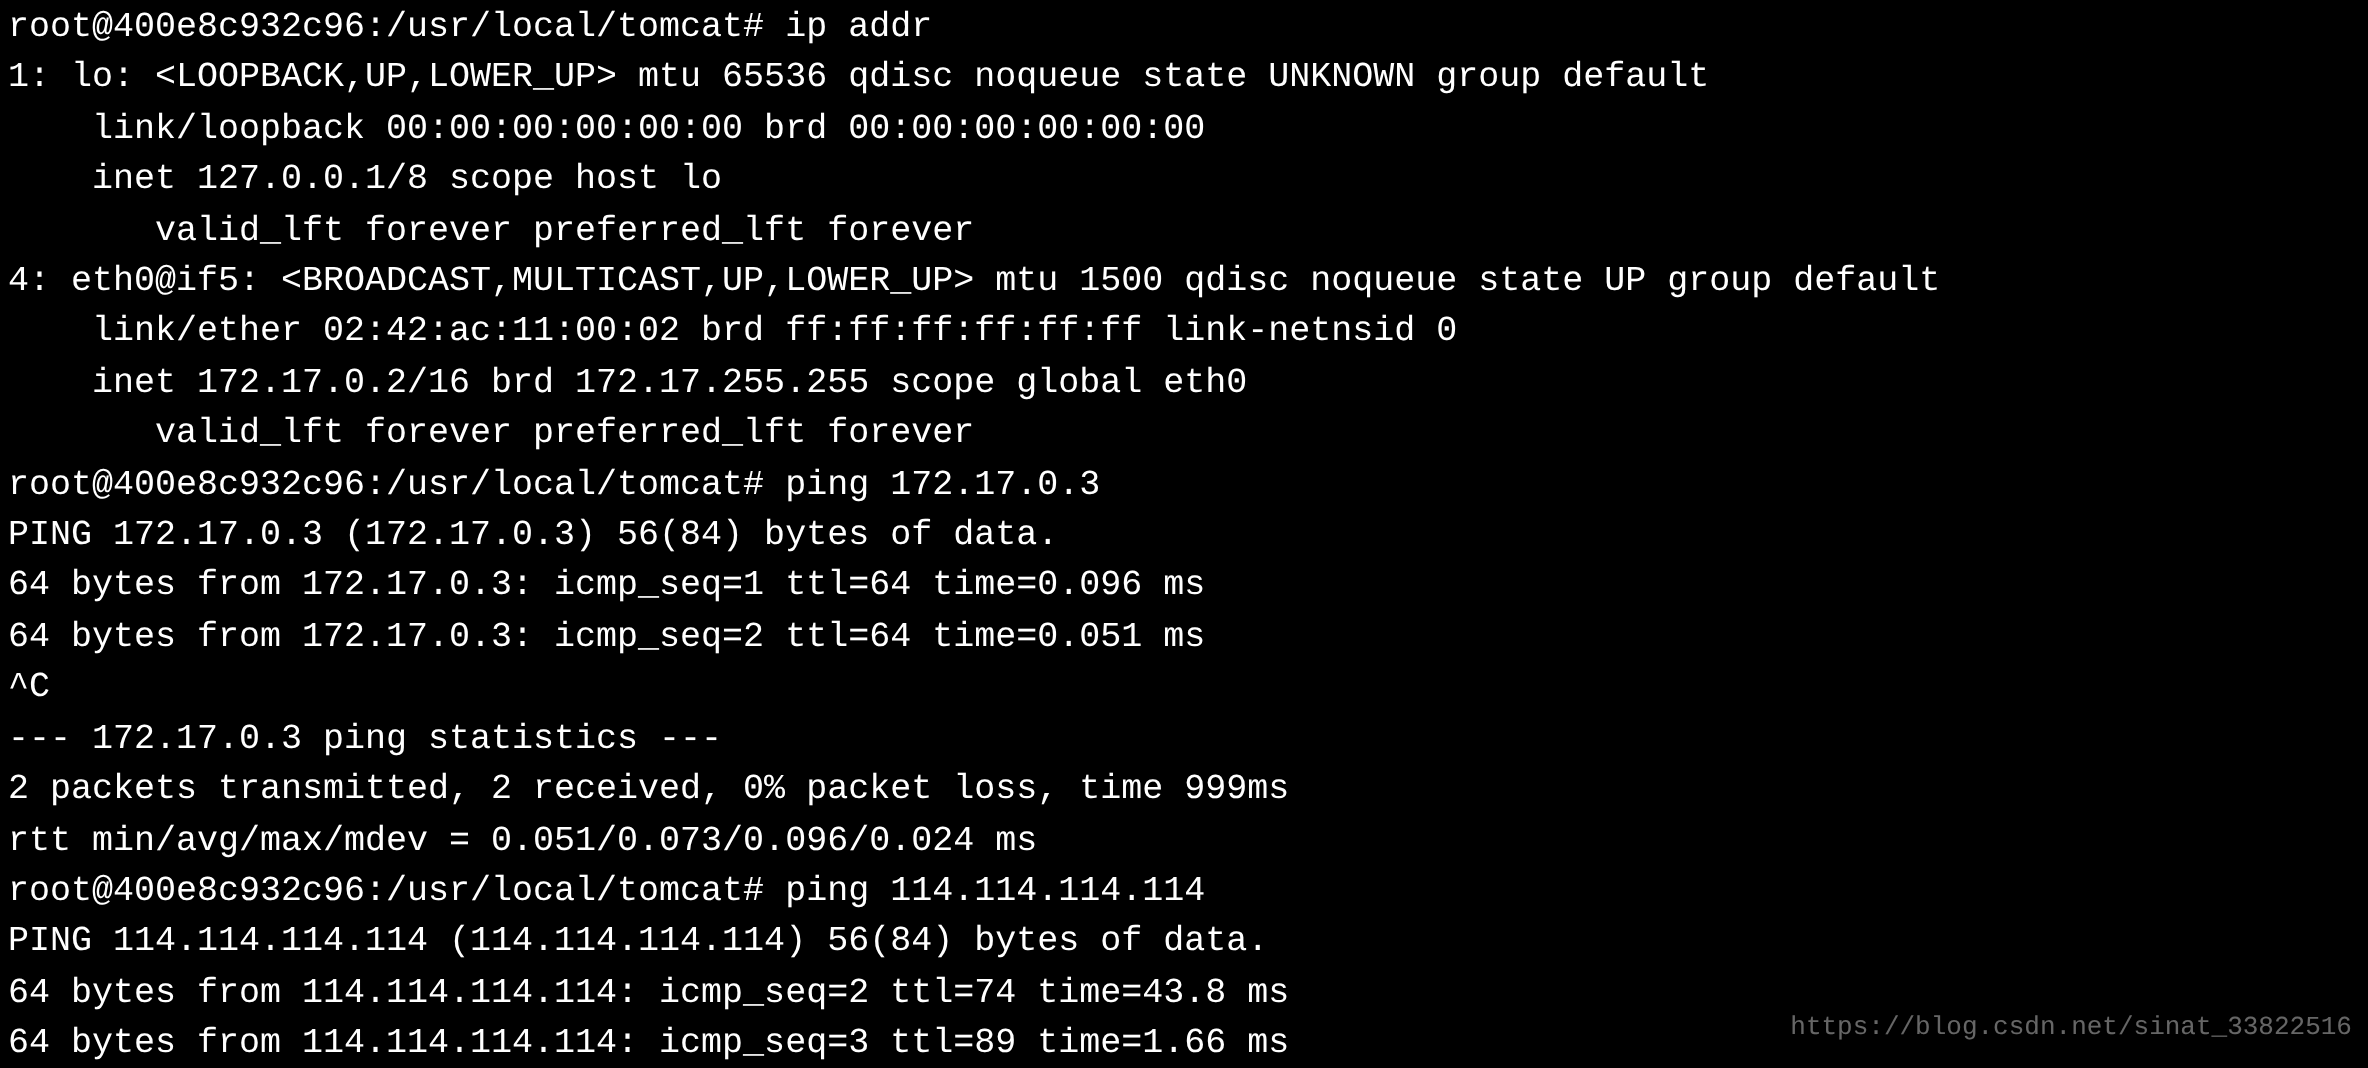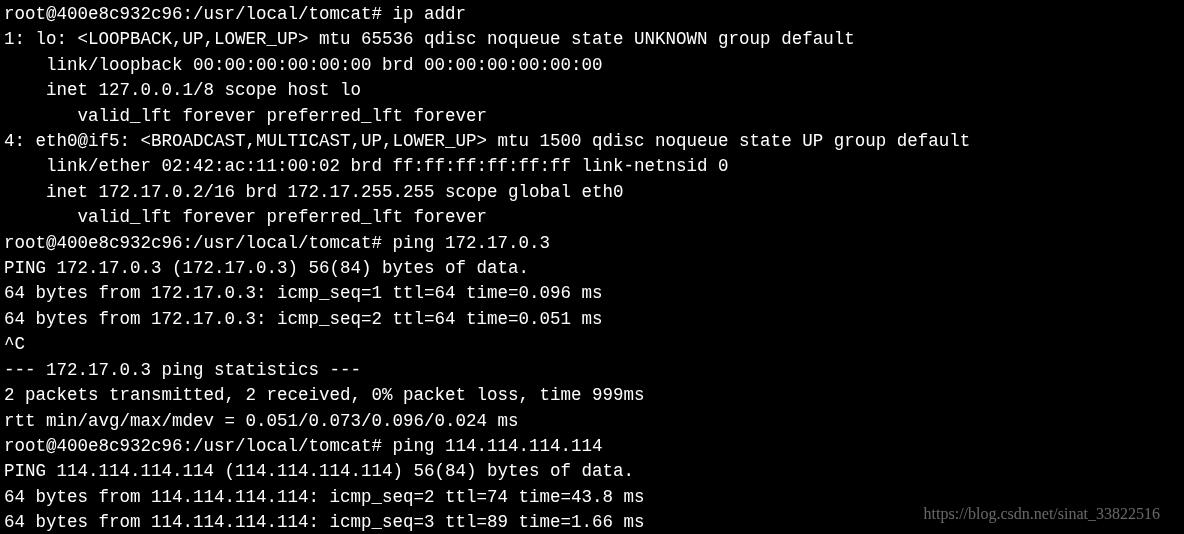--- a/index.html
+++ b/index.html
@@ -15,25 +15,25 @@
     overflow: hidden;
   }
   pre {
     margin: 0;
     padding: 2px 4px;
     white-space: pre;
     font-family: inherit;
   }
   .watermark {
     position: absolute;
-    right: 24px;
+    right: 8px;
     bottom: 8px;
-    font-size: 16px;
+    font-size: 13px;
     color: rgba(255,255,255,0.4);
-    font-family: Liberation Serif, serif;
+    font-family: Liberation Mono, monospace;
   }
 </style>
 </head>
 <body>
 
 <pre id="terminal"><div>root@400e8c932c96:/usr/local/tomcat# ip addr</div><div>1: lo: &lt;LOOPBACK,UP,LOWER_UP&gt; mtu 65536 qdisc noqueue state UNKNOWN group default</div><div>    link/loopback 00:00:00:00:00:00 brd 00:00:00:00:00:00</div><div>    inet 127.0.0.1/8 scope host lo</div><div>       valid_lft forever preferred_lft forever</div><div>4: eth0@if5: &lt;BROADCAST,MULTICAST,UP,LOWER_UP&gt; mtu 1500 qdisc noqueue state UP group default</div><div>    link/ether 02:42:ac:11:00:02 brd ff:ff:ff:ff:ff:ff link-netnsid 0</div><div>    inet 172.17.0.2/16 brd 172.17.255.255 scope global eth0</div><div>       valid_lft forever preferred_lft forever</div><div>root@400e8c932c96:/usr/local/tomcat# ping 172.17.0.3</div><div>PING 172.17.0.3 (172.17.0.3) 56(84) bytes of data.</div><div>64 bytes from 172.17.0.3: icmp_seq=1 ttl=64 time=0.096 ms</div><div>64 bytes from 172.17.0.3: icmp_seq=2 ttl=64 time=0.051 ms</div><div>^C</div><div>--- 172.17.0.3 ping statistics ---</div><div>2 packets transmitted, 2 received, 0% packet loss, time 999ms</div><div>rtt min/avg/max/mdev = 0.051/0.073/0.096/0.024 ms</div><div>root@400e8c932c96:/usr/local/tomcat# ping 114.114.114.114</div><div>PING 114.114.114.114 (114.114.114.114) 56(84) bytes of data.</div><div>64 bytes from 114.114.114.114: icmp_seq=2 ttl=74 time=43.8 ms</div><div>64 bytes from 114.114.114.114: icmp_seq=3 ttl=89 time=1.66 ms</div></pre>
 
 <div class="watermark">https://blog.csdn.net/sinat_33822516</div>
 
 </body></html>

